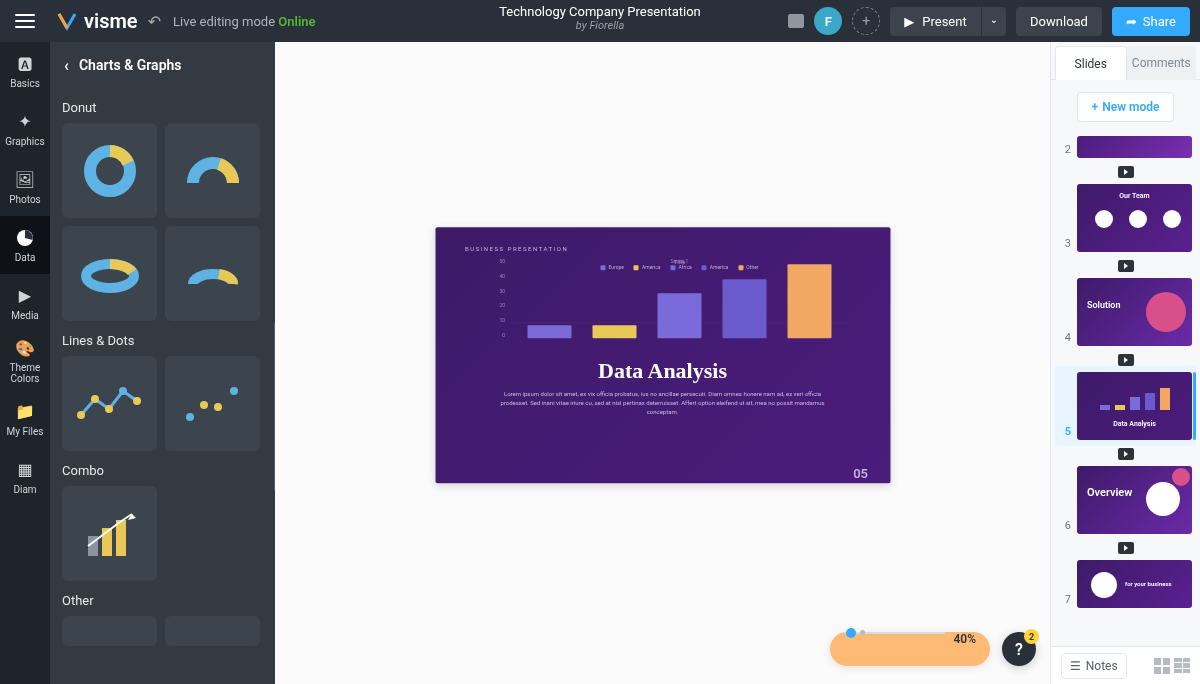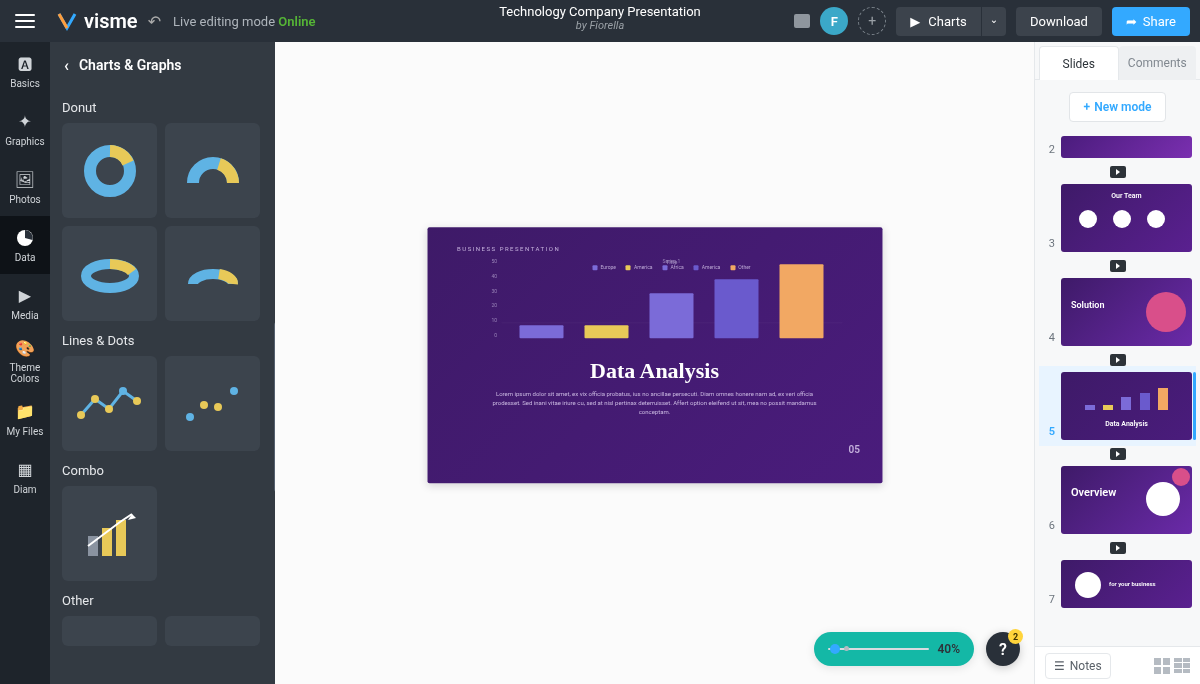--- a/index.html
+++ b/index.html
@@ -51,31 +51,31 @@
 .ylabels { position: absolute; left: -18px; top: 0; height: 80px; display: flex; flex-direction: column; justify-content: space-between; font-size: 5px; color: #9a84b9; text-align: right; width: 14px; }
 .grid-line { position: absolute; left: 0; right: 0; height: 1px; background: rgba(255,255,255,.04); }
 .bars { position: absolute; left: 0; right: 0; bottom: 12px; height: 80px; display: flex; align-items: flex-end; justify-content: space-around; gap: 12px; padding: 0 14px; }
 .bar { width: 44px; border-radius: 1px; }
 .legend { display: flex; justify-content: center; gap: 10px; font-size: 5px; color: #bda9d6; margin-top: 0; }
 .legend-item { display: flex; align-items: center; gap: 3px; }
 .legend-sw { width: 5px; height: 5px; border-radius: 1px; }
 .series-label { text-align: center; font-size: 5px; color: #9a84b9; margin-top: -10px; }
 .slide-h1 { text-align: center; font-size: 22px; font-weight: 700; margin-top: 8px; font-family: Georgia, serif; }
 .slide-p { text-align: center; font-size: 6px; color: #c9b7e0; line-height: 1.5; margin-top: 5px; padding: 0 30px; }
-.slide-num { position: absolute; right: 22px; bottom: 28px; font-size: 10px; color: #c4b0dc; font-weight: 600; margin-left: 48px; }
-
-.zoom-pill { position: absolute; bottom: 18px; right: 60px; width: 160px; height: 34px; background: #14b8a6; border-radius: 18px; box-shadow: 0 2px 10px rgba(0,0,0,.1); display: flex; align-items: center; padding: 0 14px; gap: 8px; }
+.slide-num { position: absolute; right: 22px; bottom: 2px; font-size: 13px; color: #c4b0dc; font-weight: 600; margin-left: 48px; }
+
+.zoom-pill { position: absolute; bottom: 18px; right: 60px; width: 160px; height: 34px; background: #fdba74; border-radius: 18px; box-shadow: 0 2px 10px rgba(0,0,0,.1); display: flex; align-items: flex-start; padding: 0 14px; gap: 8px; }
 .zoom-track { flex: 1; height: 2px; background: #d8dce0; position: relative; border-radius: 2px; }
 .zoom-thumb { position: absolute; left: 2px; top: -4px; width: 10px; height: 10px; background: #33a9ff; border-radius: 50%; }
 .zoom-dot { position: absolute; left: 16px; top: -2px; width: 5px; height: 5px; background: #b5bbc2; border-radius: 50%; }
 .zoom-val { font-size: 12px; font-weight: 600; color: #2d3339; }
 .help-btn { position: absolute; bottom: 18px; right: 14px; width: 34px; height: 34px; background: #293039; color: #fff; border-radius: 50%; display: flex; align-items: center; justify-content: center; font-size: 16px; font-weight: 600; box-shadow: 0 2px 10px rgba(0,0,0,.2); }
 .help-badge { position: absolute; top: -3px; right: -3px; width: 15px; height: 15px; background: #ffd43b; color: #3d3100; border-radius: 50%; font-size: 9px; display: flex; align-items: center; justify-content: center; font-weight: 700; }
 
-.rightpanel { width: 166px; background: #f7f8f9; border-left: 1px solid #e5e8eb; display: flex; flex-direction: column; }
+.rightpanel { width: 150px; background: #f7f8f9; border-left: 1px solid #e5e8eb; display: flex; flex-direction: column; }
 .rp-tabs { display: flex; height: 38px; border-bottom: 1px solid #e5e8eb; }
 .rp-tab { flex: 1; display: flex; align-items: center; justify-content: center; font-size: 12px; color: #818890; cursor: pointer; background: #eef0f2; }
 .rp-tab.active { background: #fff; color: #2d3339; border: 1px solid #e5e8eb; border-bottom: none; border-radius: 4px 4px 0 0; margin: 4px 0 -1px 4px; }
 .rp-tab:not(.active) { margin: 4px 4px -1px 0; border-radius: 4px 4px 0 0; }
 .new-slide { margin: 12px auto 8px; padding: 7px 14px; border: 1px solid #e2e5e8; border-radius: 4px; font-size: 12px; color: #33a9ff; font-weight: 600; cursor: pointer; background: #fff; display: flex; align-items: center; gap: 4px; }
 .thumbs { flex: 1; overflow-y: auto; padding: 0 4px 8px; }
 .thumb-row { display: flex; align-items: flex-end; gap: 6px; padding: 6px 4px; position: relative; }
 .thumb-row.active { background: #e8f4ff; }
 .thumb-row.active::after { content: ""; position: absolute; right: 0; top: 6px; bottom: 6px; width: 3px; background: #33a9ff; border-radius: 2px; }
 .thumb-num { font-size: 11px; color: #6d757e; width: 12px; text-align: right; margin-bottom: 2px; }
@@ -120,21 +120,21 @@
     <div class="t1">Technology Company Presentation</div>
     <div class="t2">by Fiorella</div>
   </div>
   <div class="top-right">
     <div class="comment-icon"></div>
     <div class="avatar">F</div>
     <div class="add-user">+</div>
     <div style="display:flex">
       <div class="btn-present">
         <span>▶</span>
-        <span>Charts</span>
+        <span>Present</span>
       </div>
       <div class="btn-present-dd">⌄</div>
     </div>
     <div class="btn-download">Download</div>
     <div class="btn-share">
       <span>➦</span>
       <span>Share</span>
     </div>
   </div>
 </div>

